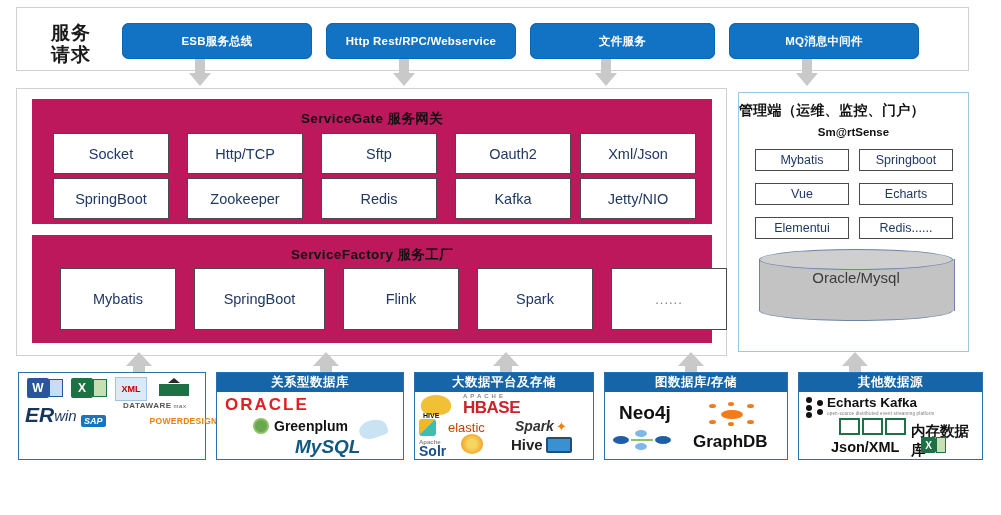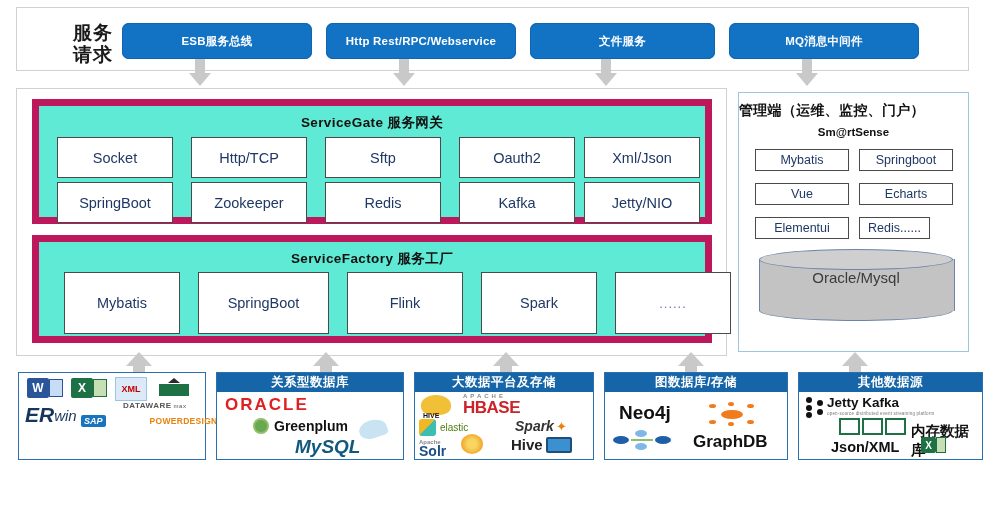--- a/index.html
+++ b/index.html
@@ -13,21 +13,21 @@
   .stage{position:absolute;left:0;top:0;width:1001px;height:515px;}
 
   
   .req-band{
     position:absolute;left:16px;top:7px;width:953px;height:64px;
     border:1px solid #d0d0d0;background:#fff;box-sizing:border-box;
   }
   .req-label{
     position:absolute;left:34px;top:14px;width:62px;
     font-size:19px;font-weight:700;color:#1a1a1a;line-height:22px;
-    text-align:right;letter-spacing:1px;
+    text-align:left;letter-spacing:1px;
   }
   .req-btn{
     position:absolute;top:15px;height:36px;
     background:#1272c4;border-radius:7px;
     color:#fff;font-size:11.5px;font-weight:700;
     display:flex;align-items:center;justify-content:center;
     letter-spacing:.2px;box-shadow:inset 0 0 0 1px #0f66b0;
   }
   .req-btn.b1{left:105px;width:190px;}
   .req-btn.b2{left:309px;width:190px;}
@@ -51,21 +51,21 @@
     border-bottom:14px solid #c9c9c9;
   }
   .up-arrow .shaft{position:absolute;left:7px;top:13px;width:12px;height:12px;background:#c9c9c9;}
 
   
   .platform{
     position:absolute;left:16px;top:88px;width:711px;height:268px;
     border:1px solid #d0d0d0;background:#fff;box-sizing:border-box;
   }
   .group{
-    position:absolute;border:7px solid #be185d;background:#5eead4;box-sizing:border-box;
+    position:absolute;border:3px solid #be185d;background:#be185d;box-sizing:border-box;
   }
   .group-title{
     position:absolute;width:100%;text-align:center;top:8px;
     font-size:13.5px;font-weight:700;color:#111;letter-spacing:.4px;
   }
   .cell{
     position:absolute;border:1px solid #4a4a4a;background:#fff;box-sizing:border-box;
     display:flex;align-items:center;justify-content:center;
     font-size:14.5px;color:#1f3864;font-weight:400;
   }
@@ -214,21 +214,21 @@
 
   <div class="mgmt">
     <div class="mgmt-title">管理端（运维、监控、门户）</div>
     <div class="mgmt-sub">Sm@rtSense</div>
 
     <div class="mgmt-cell" style="left:16px;top:56px;width:94px;">Mybatis</div>
     <div class="mgmt-cell" style="left:120px;top:56px;width:94px;">Springboot</div>
     <div class="mgmt-cell" style="left:16px;top:90px;width:94px;">Vue</div>
     <div class="mgmt-cell" style="left:120px;top:90px;width:94px;">Echarts</div>
     <div class="mgmt-cell" style="left:16px;top:124px;width:94px;">Elementui</div>
-    <div class="mgmt-cell" style="left:120px;top:124px;width:71px;">Redis......</div>
+    <div class="mgmt-cell" style="left:120px;top:124px;width:94px;">Redis......</div>
 
     <div class="cyl">
       <div class="bot"></div>
       <div class="body"></div>
       <div class="top"></div>
       <div class="lbl">Oracle/Mysql</div>
     </div>
   </div>
 
   <div class="up-arrow" style="left:126px;top:352px;">
@@ -323,21 +323,21 @@
       </div>
 
       <div class="lg" style="left:48px;top:1px;display:block;">
         <span style="display:block;font-size:6px;letter-spacing:3px;color:#888;font-weight:700;">APACHE</span>
         <span style="display:block;font-size:17px;font-weight:700;color:#cc2229;letter-spacing:-.5px;margin-top:-1px;">HBASE</span>
       </div>
 
       <div class="lg" style="left:4px;top:27px;">
         <span style="display:inline-block;width:17px;height:17px;border-radius:3px;
                      background:linear-gradient(135deg,#f0b823 50%,#3ebeb0 50%);"></span>
-        <span style="margin-left:4px;font-size:10px;color:#4d7c0f;">elastic</span>
+        <span style="margin-left:12px;font-size:13px;color:#c2410c;">elastic</span>
       </div>
 
       <div class="lg" style="left:100px;top:26px;">
         <span style="font-size:14px;font-weight:700;font-style:italic;color:#333;">Spark</span>
         <span style="margin-left:2px;color:#e8820c;font-size:13px;">✦</span>
       </div>
 
       <div class="lg" style="left:4px;top:47px;display:block;">
         <span style="display:block;font-size:6px;color:#888;font-weight:700;">Apache</span>
         <span style="display:block;font-size:14px;font-weight:700;color:#1a4e8a;margin-top:-2px;">Solr</span>
@@ -388,21 +388,21 @@
     <div class="src-bd">
 
       <div style="position:absolute;left:7px;top:5px;width:18px;height:20px;">
         <span style="position:absolute;left:0;top:0;width:6px;height:6px;border-radius:50%;background:#111;"></span>
         <span style="position:absolute;left:0;top:8px;width:6px;height:6px;border-radius:50%;background:#111;"></span>
         <span style="position:absolute;left:0;top:15px;width:6px;height:6px;border-radius:50%;background:#111;"></span>
         <span style="position:absolute;left:11px;top:3px;width:6px;height:6px;border-radius:50%;background:#111;"></span>
         <span style="position:absolute;left:11px;top:12px;width:6px;height:6px;border-radius:50%;background:#111;"></span>
       </div>
       <div class="lg" style="left:28px;top:3px;display:block;">
-        <span style="display:block;font-size:13.5px;font-weight:700;color:#111;">Jetty Kafka</span>
+        <span style="display:block;font-size:13.5px;font-weight:700;color:#111;">Echarts Kafka</span>
         <span style="display:block;font-size:4.5px;color:#777;letter-spacing:.2px;margin-top:1px;">open-source distributed event streaming platform</span>
       </div>
 
       <div style="position:absolute;left:40px;top:26px;display:flex;gap:2px;">
         <span style="width:21px;height:17px;border:2px solid #1e7145;box-sizing:border-box;background:#fff;"></span>
         <span style="width:21px;height:17px;border:2px solid #1e7145;box-sizing:border-box;background:#fff;"></span>
         <span style="width:21px;height:17px;border:2px solid #1e7145;box-sizing:border-box;background:#fff;"></span>
       </div>
       <div class="lg" style="left:112px;top:30px;font-size:14.5px;font-weight:700;color:#111;">
         <span>内存数据库</span>

